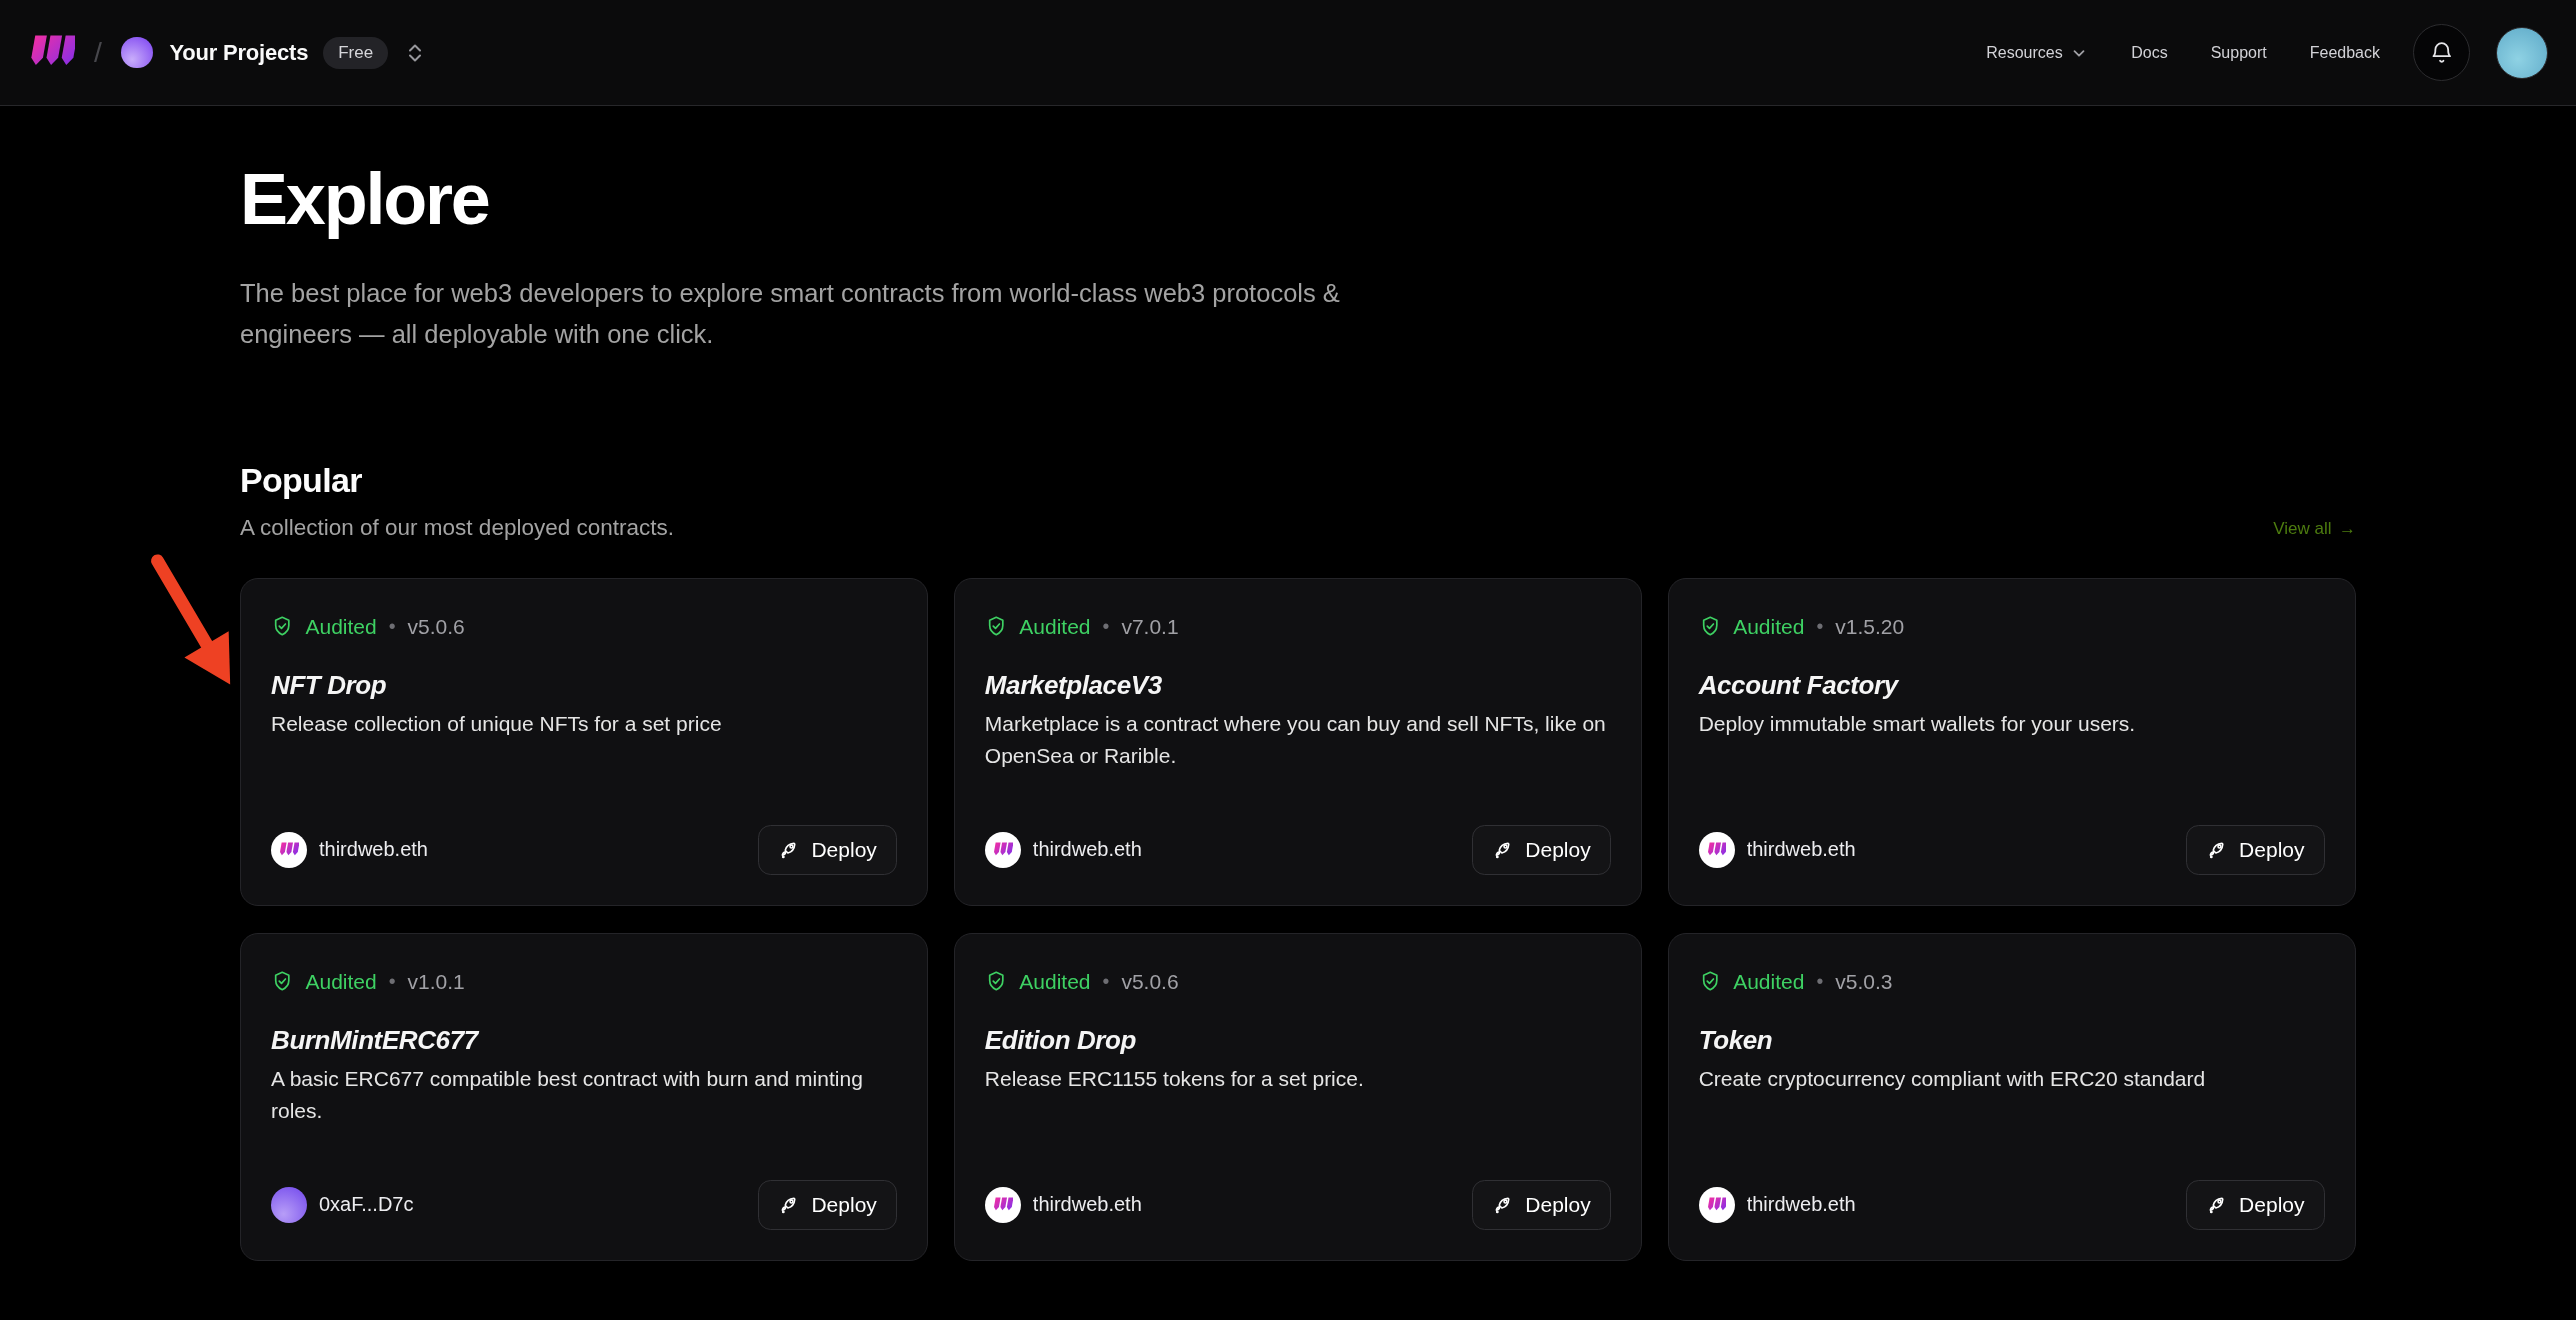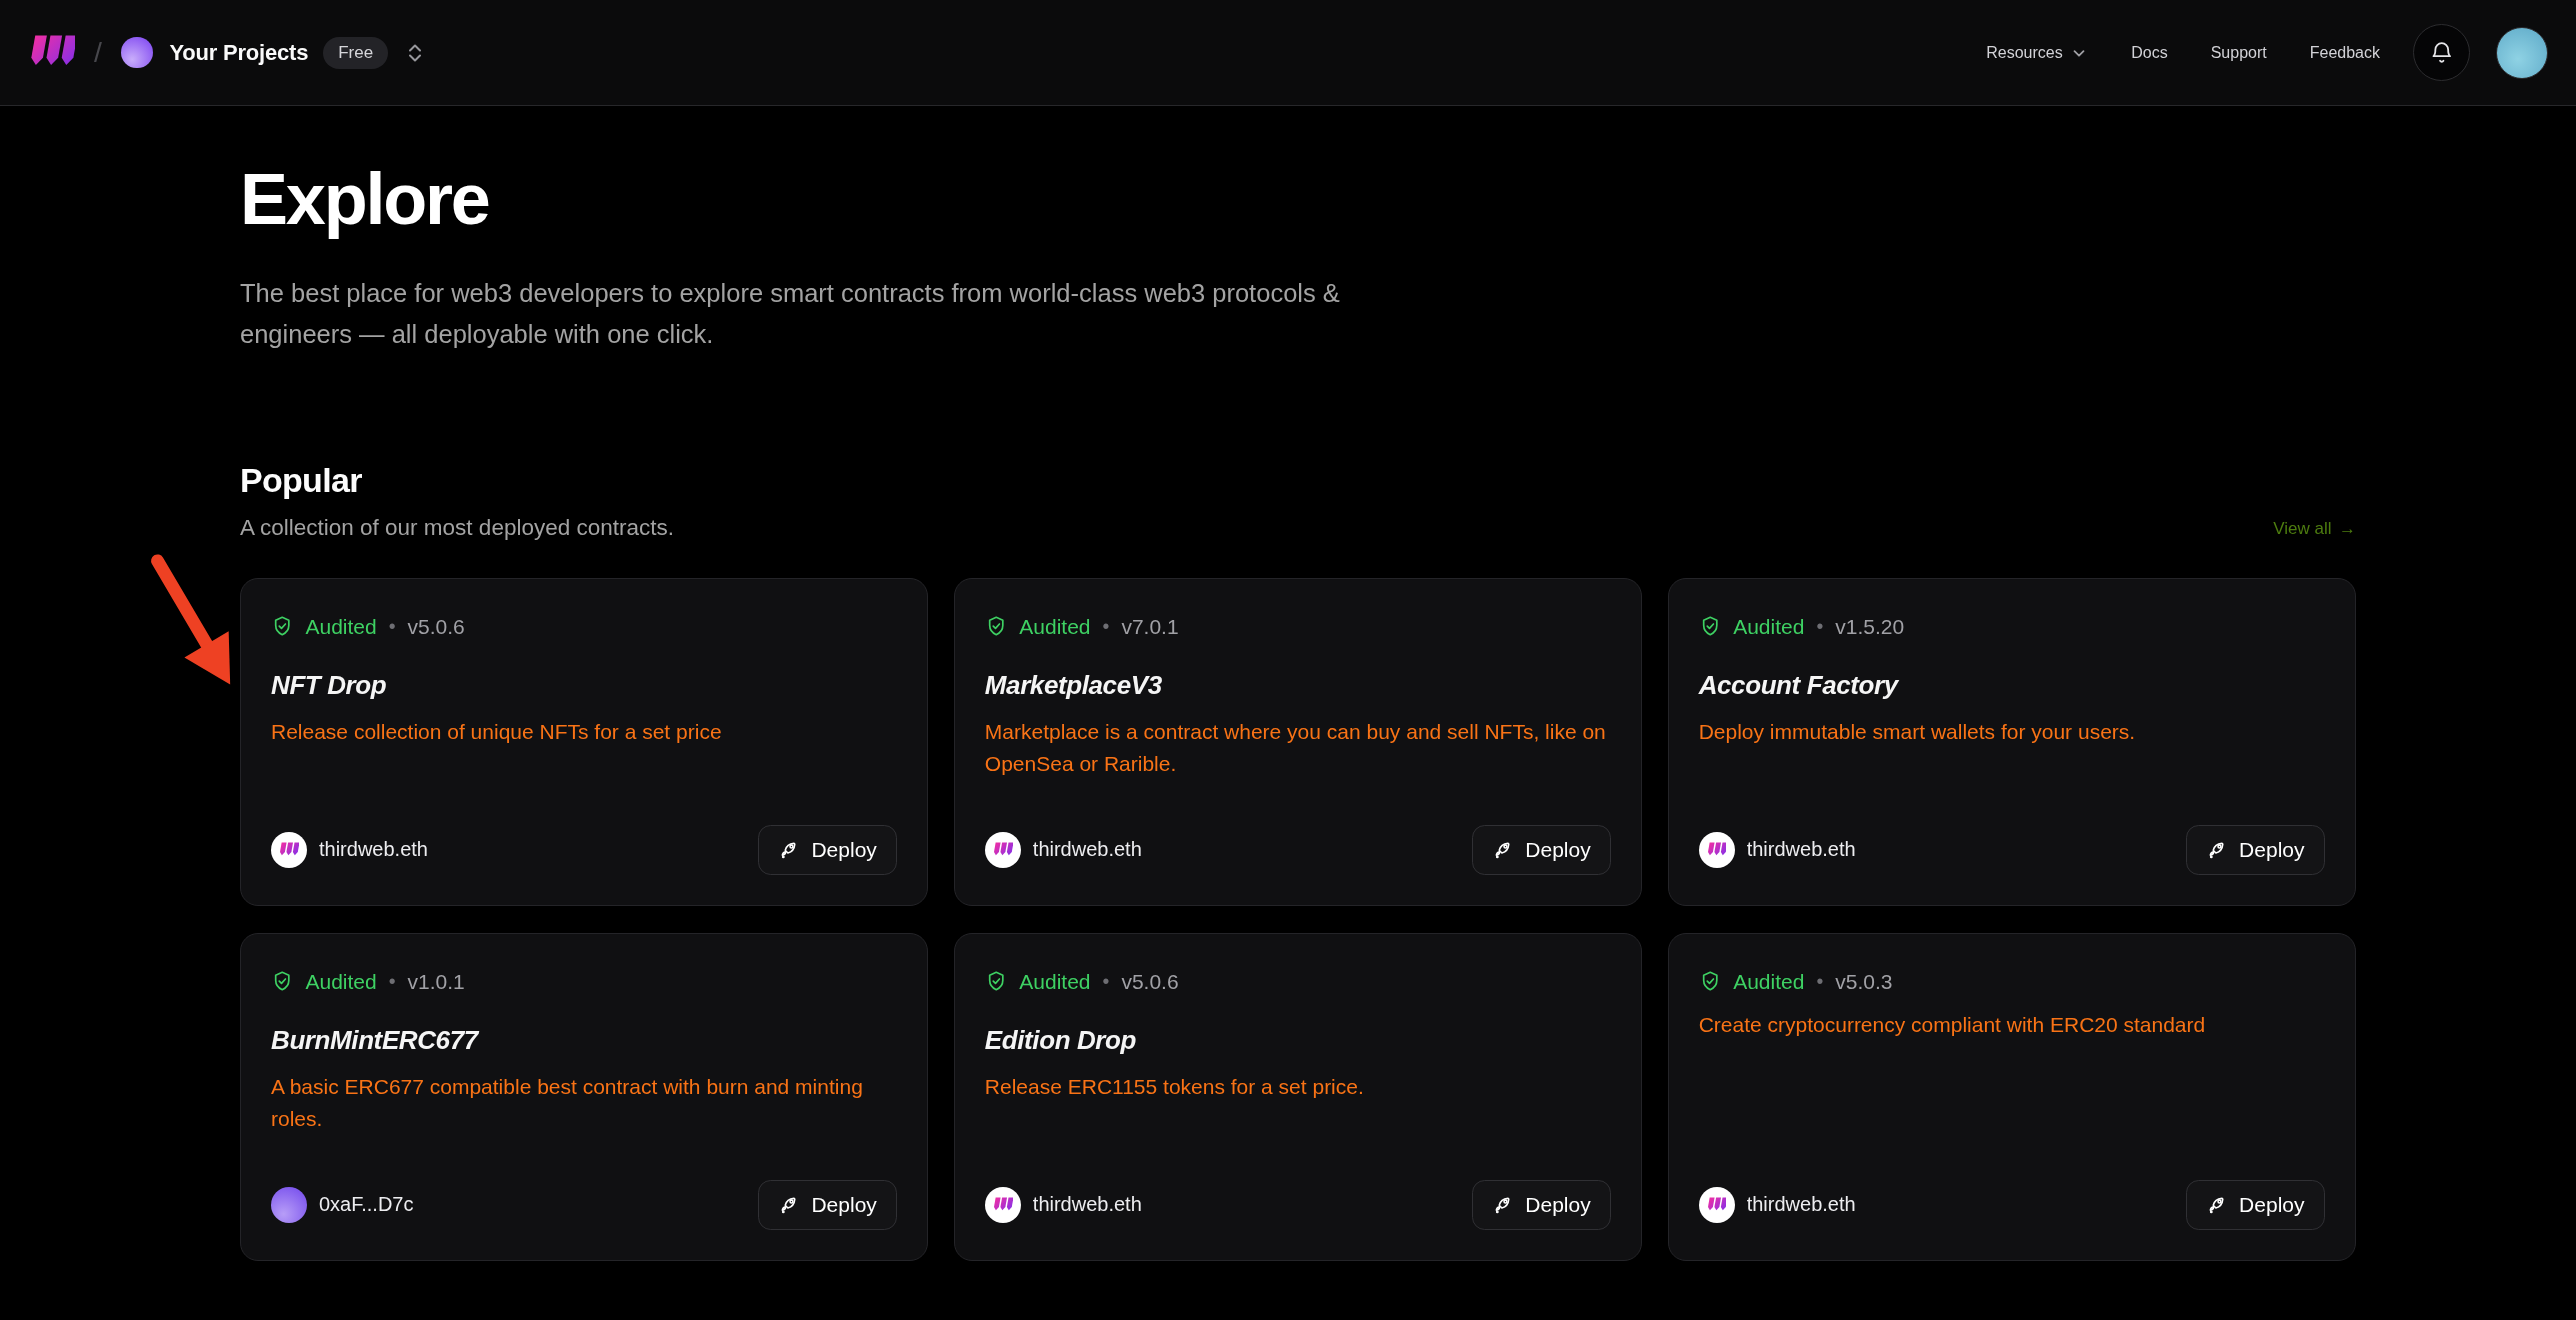--- a/index.html
+++ b/index.html
@@ -83,21 +83,21 @@
   }
   .badge-row { display:flex; align-items:center; gap:12px; margin-top:9px; }
   .audited-label { font-size:21px; color:#3ed163; }
   .badge-dot { font-size:19.5px; color:#6e6e73; }
   .version-label { font-size:21px; color:#a1a1a6; }
   .card-title {
     margin-top:31.5px; font-size:26px; font-weight:700;
     letter-spacing:-0.4px; color:#f5f5f5;font-style:italic;
   }
   .card-desc {
-    margin-top:15px; font-size:21px; line-height:1.5; color:#f97316;
+    margin-top:7px; font-size:21px; line-height:1.5; color:#e5e5e5;
     max-width:630px;
   }
   .card-footer {
     margin-top:auto; display:flex; align-items:center; justify-content:space-between;
   }
   .publisher { display:flex; align-items:center; cursor:pointer; }
   .pub-avatar { width:36px; height:36px; border-radius:50%; display:flex; align-items:center; justify-content:center; }
   .pub-avatar-thirdweb { background:#fff; }
   .pub-avatar-address { background:radial-gradient(circle at 35% 75%, #b79df7, #7e57ee 80%); }
   .pub-name { font-size:20px; color:#ededf0; margin-left:12px; }
@@ -355,20 +355,21 @@
   <article class="card">
     <div class="badge-row">
       <svg width="22.5" height="22.5" viewBox="0 0 24 24" fill="none" stroke="#3ed163" stroke-width="1.8" stroke-linecap="round" stroke-linejoin="round">
         <path d="M12 2.5 L19 5.5 V11 c0 4.8-3 8.3-7 10 -4-1.7-7-5.2-7-10 V5.5 Z"></path>
         <polyline points="8.8 11.8 11.2 14.2 15.4 9.6"></polyline>
       </svg>
       <span class="audited-label">Audited</span>
       <span class="badge-dot">•</span>
       <span class="version-label">v5.0.3</span>
     </div>
+    <h3 class="card-title">Token</h3>
     <p class="card-desc">Create cryptocurrency compliant with ERC20 standard</p>
     <div class="card-footer">
       <div class="publisher">
         <span class="pub-avatar pub-avatar-thirdweb">
           <svg width="19.5" height="15.7" viewBox="0 0 54 40">
             <use href="#tw-mark" transform="scale(1.05)"></use>
           </svg>
         </span>
 
         <span class="pub-name">thirdweb.eth</span>

